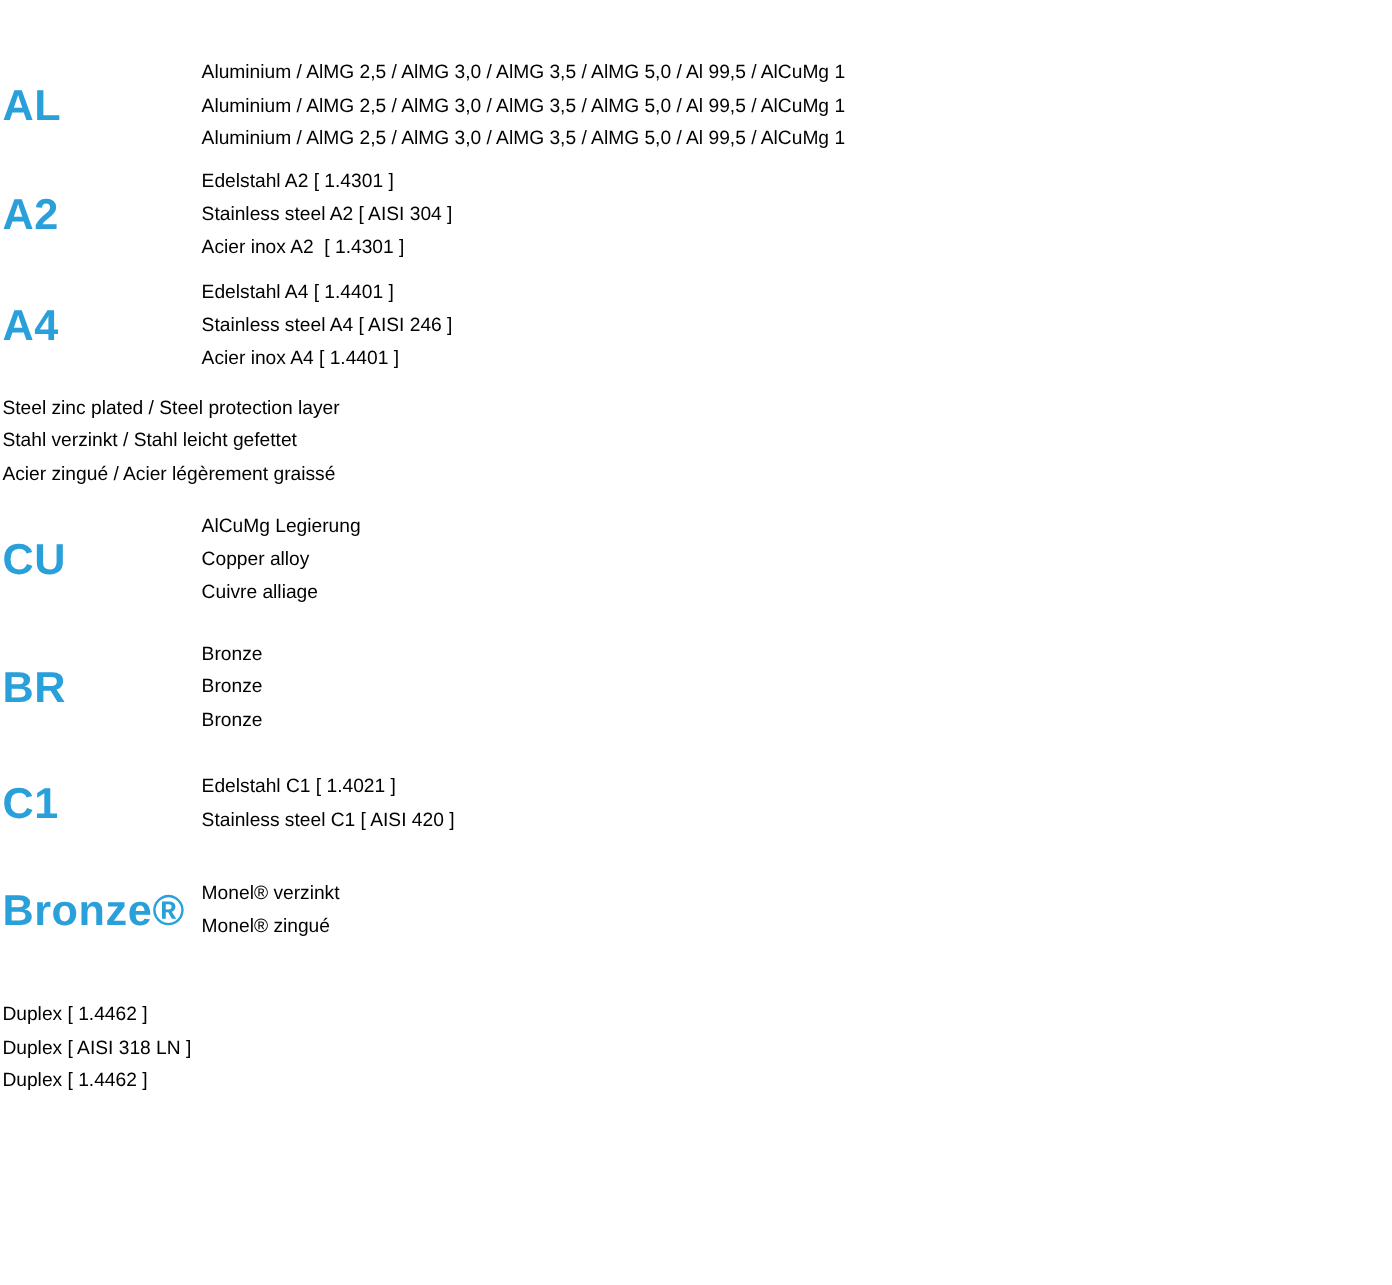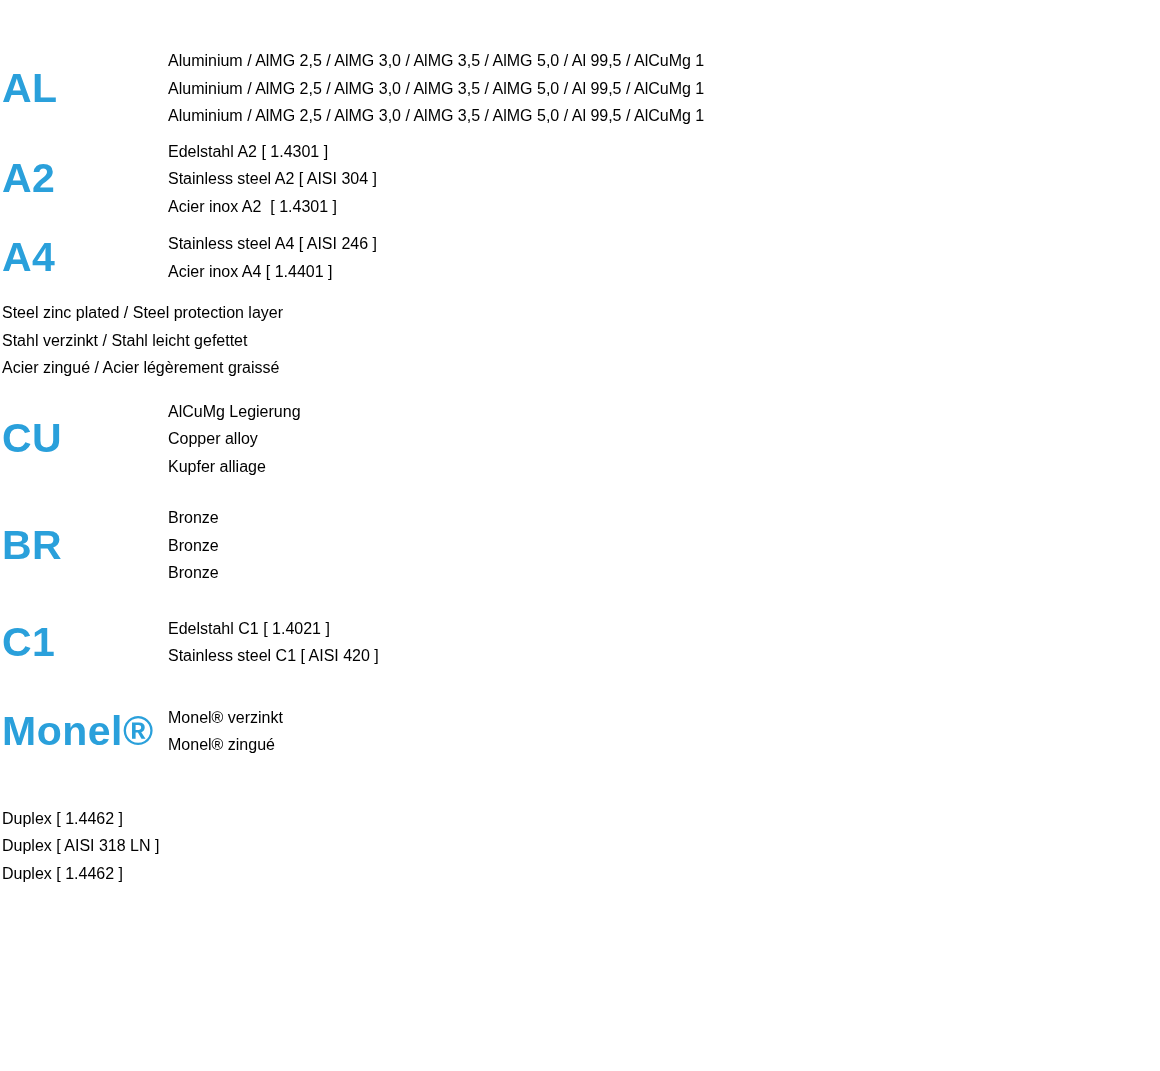--- a/index.html
+++ b/index.html
@@ -19,21 +19,21 @@
     padding-top: 47px;
     padding-left: 2px;
   }
   .material-row {
     display: flex;
     align-items: center;
   }
   .material-code {
     width: 166px;
     flex: 0 0 166px;
-    font-size: 41px;
+    font-size: 36px;
     font-weight: bold;
     line-height: 1;
     color: var(--accent, #2AA0DB);
     letter-spacing: 0.5px;
   }
   .material-desc {
     flex: 1 1 auto;
   }
   .material-line {
     font-size: 16px;
@@ -70,39 +70,40 @@
     <div class="material-desc">
       <div class="material-line">Edelstahl A2 [ 1.4301 ]</div>
       <div class="material-line">Stainless steel A2 [ AISI 304 ]</div>
       <div class="material-line">Acier inox A2  [ 1.4301 ]</div>
     </div>
   </div>
 
   <div class="material-row">
     <div class="material-code">A4</div>
     <div class="material-desc">
+      <div class="material-line">Edelstahl A4 [ 1.4401 ]</div>
       <div class="material-line">Stainless steel A4 [ AISI 246 ]</div>
       <div class="material-line">Acier inox A4 [ 1.4401 ]</div>
     </div>
   </div>
 
   <div class="material-row">
     <div class="material-desc">
       <div class="material-line">Steel zinc plated / Steel protection layer</div>
       <div class="material-line">Stahl verzinkt / Stahl leicht gefettet</div>
       <div class="material-line">Acier zingué / Acier légèrement graissé</div>
     </div>
   </div>
 
   <div class="material-row">
     <div class="material-code">CU</div>
     <div class="material-desc">
       <div class="material-line">AlCuMg Legierung</div>
       <div class="material-line">Copper alloy</div>
-      <div class="material-line">Kupfer alliage</div>
+      <div class="material-line">Cuivre alliage</div>
     </div>
   </div>
 
   <div class="material-row">
     <div class="material-code">BR</div>
     <div class="material-desc">
       <div class="material-line">Bronze</div>
       <div class="material-line">Bronze</div>
       <div class="material-line">Bronze</div>
     </div>
@@ -110,21 +111,21 @@
 
   <div class="material-row">
     <div class="material-code">C1</div>
     <div class="material-desc">
       <div class="material-line">Edelstahl C1 [ 1.4021 ]</div>
       <div class="material-line">Stainless steel C1 [ AISI 420 ]</div>
     </div>
   </div>
 
   <div class="material-row">
-    <div class="material-code">Monel®</div>
+    <div class="material-code">Bronze®</div>
     <div class="material-desc">
       <div class="material-line">Monel® verzinkt</div>
       <div class="material-line">Monel® zingué</div>
     </div>
   </div>
 
   <div class="material-row">
     <div class="material-desc">
       <div class="material-line">Duplex [ 1.4462 ]</div>
       <div class="material-line">Duplex [ AISI 318 LN ]</div>

